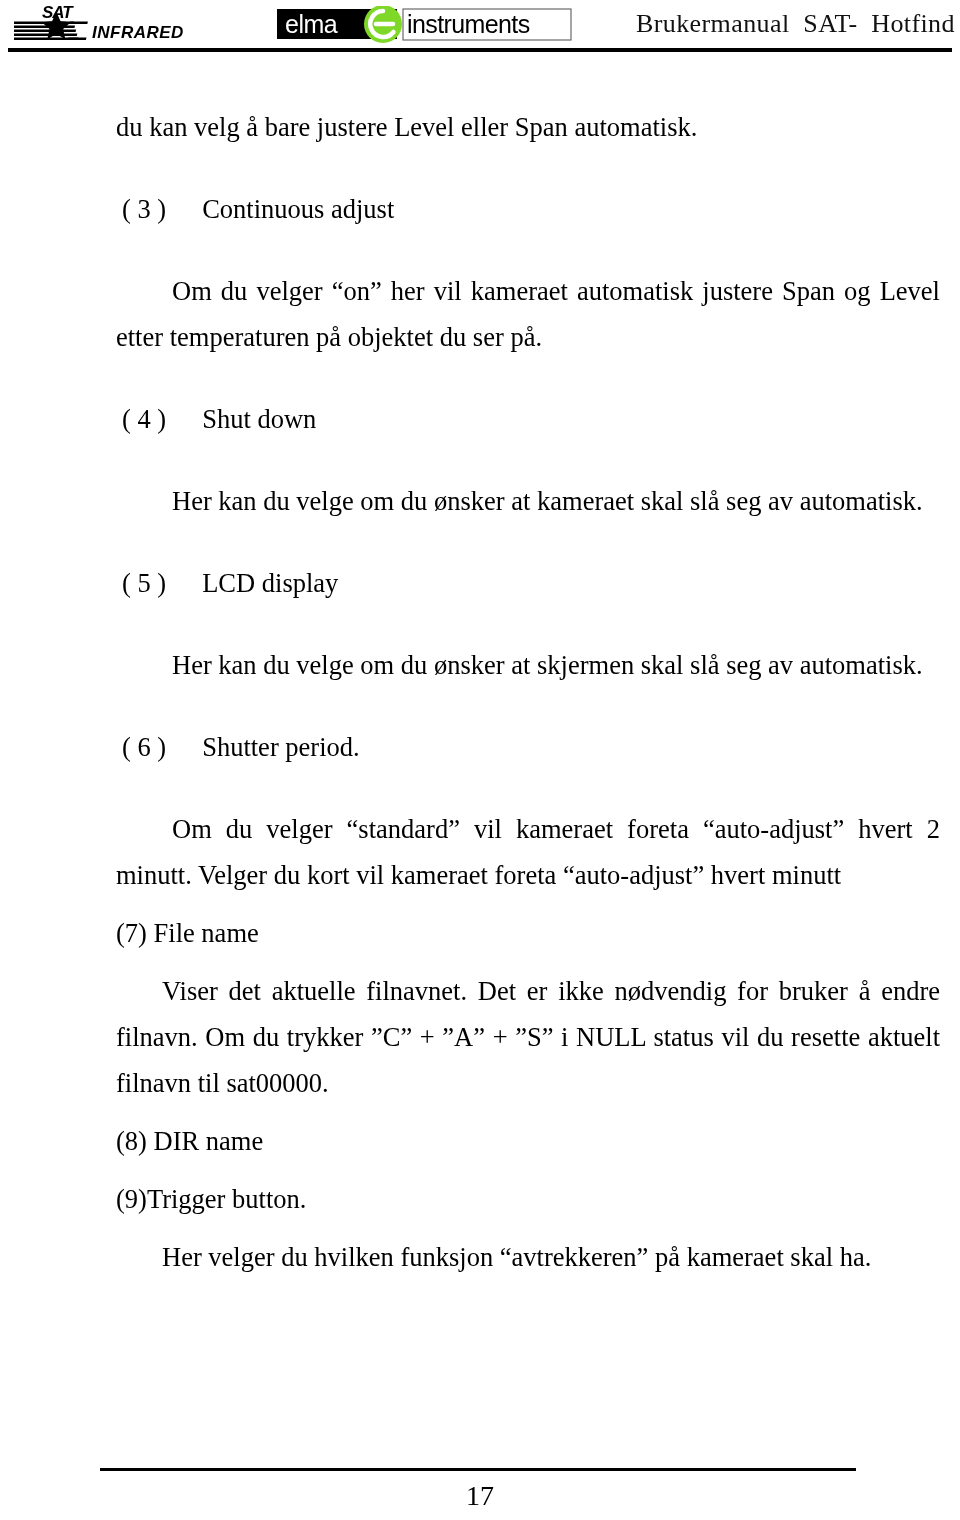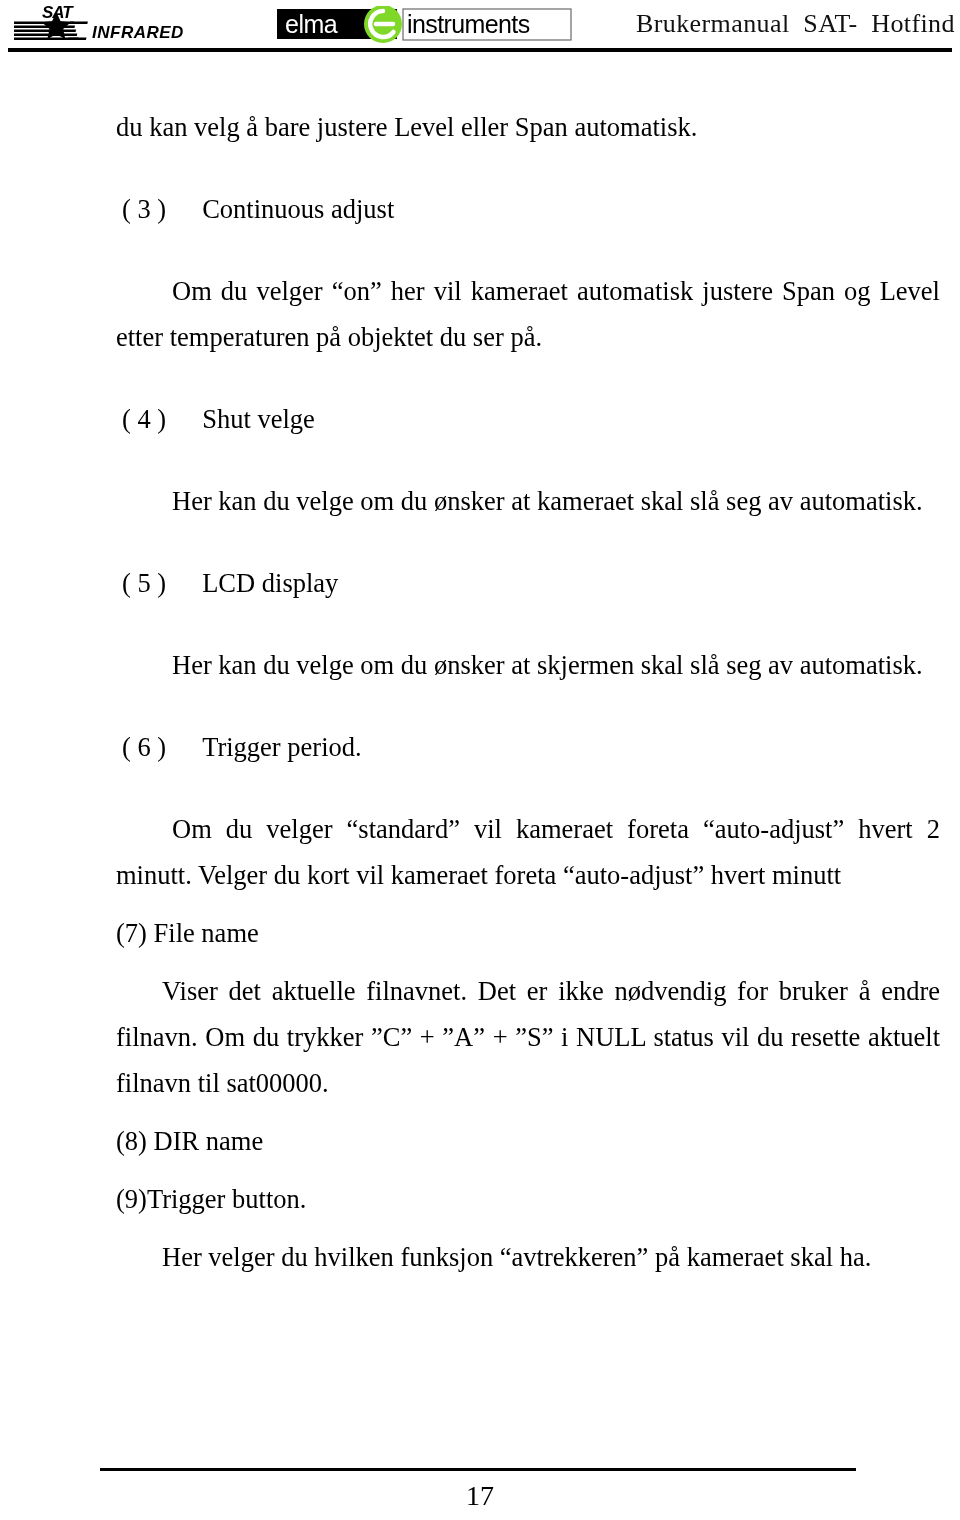--- a/index.html
+++ b/index.html
@@ -170,37 +170,37 @@
   <div class="gap-sm"></div>
 
   <p class="para nojust indent-head"><span>( 3 )</span><span style="display:inline-block;width:36px"></span><span>Continuous adjust</span></p>
 
   <div class="gap-sm"></div>
 
   <p class="para indent-body">Om du velger “on” her vil kameraet automatisk justere Span og Level etter temperaturen på objektet du ser på.</p>
 
   <div class="gap-sm"></div>
 
-  <p class="para nojust indent-head"><span>( 4 )</span><span style="display:inline-block;width:36px"></span><span>Shut velge</span></p>
+  <p class="para nojust indent-head"><span>( 4 )</span><span style="display:inline-block;width:36px"></span><span>Shut down</span></p>
 
   <div class="gap-sm"></div>
 
   <p class="para indent-body">Her kan du velge om du ønsker at kameraet skal slå seg av automatisk.</p>
 
   <div class="gap-sm"></div>
 
   <p class="para nojust indent-head"><span>( 5 )</span><span style="display:inline-block;width:36px"></span><span>LCD display</span></p>
 
   <div class="gap-sm"></div>
 
   <p class="para indent-body">Her kan du velge om du ønsker at skjermen skal slå seg av automatisk.</p>
 
   <div class="gap-sm"></div>
 
-  <p class="para nojust indent-head"><span>( 6 )</span><span style="display:inline-block;width:36px"></span><span>Trigger period.</span></p>
+  <p class="para nojust indent-head"><span>( 6 )</span><span style="display:inline-block;width:36px"></span><span>Shutter period.</span></p>
 
   <div class="gap-sm"></div>
 
   <p class="para indent-body">Om du velger “standard” vil kameraet foreta “auto-adjust” hvert 2 minutt. Velger du kort vil kameraet foreta “auto-adjust” hvert minutt</p>
 
   <p class="para nojust">(7) File name</p>
 
   <p class="para indent-body-sm">Viser det aktuelle filnavnet. Det er ikke nødvendig for bruker å endre filnavn. Om du trykker ”C” + ”A” + ”S” i NULL status vil du resette aktuelt filnavn til sat00000.</p>
 
   <p class="para nojust">(8) DIR name</p>

